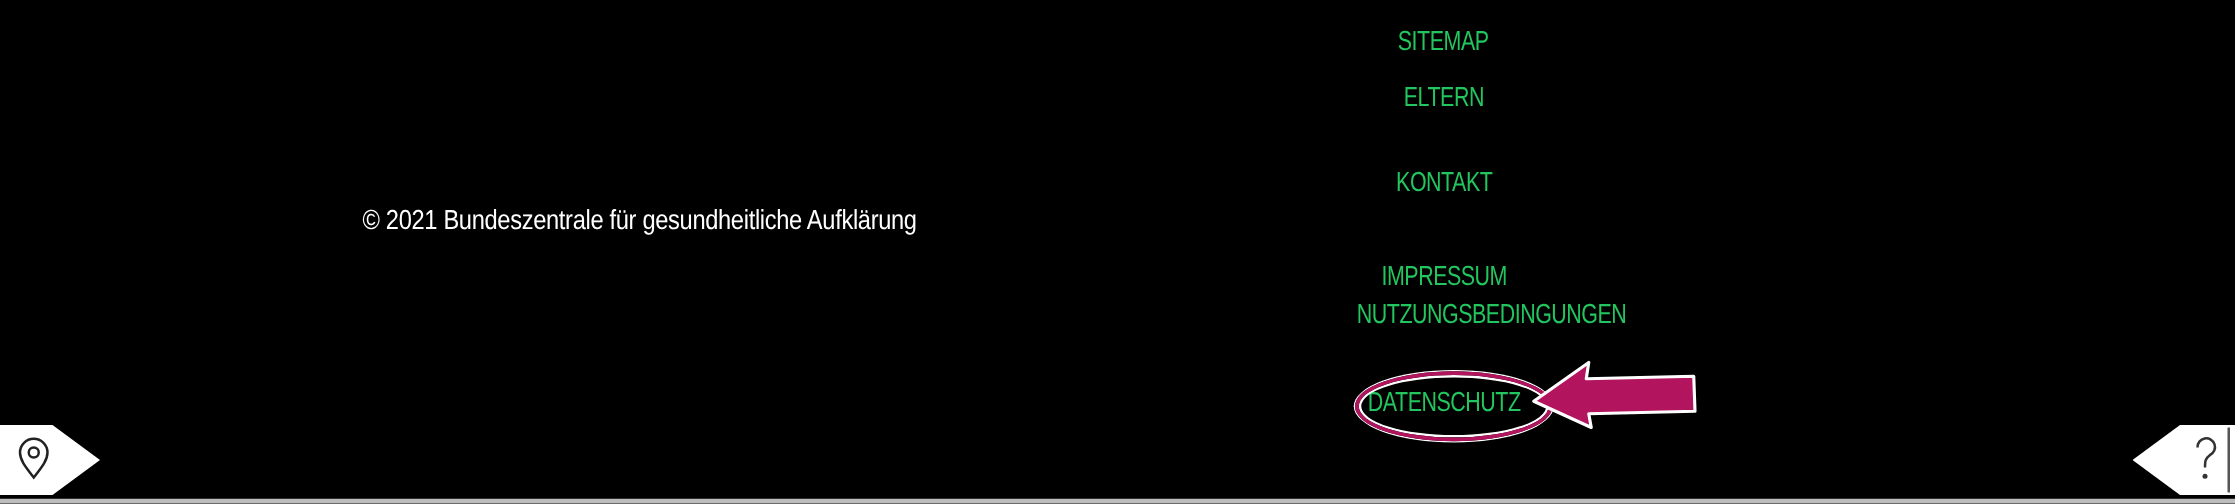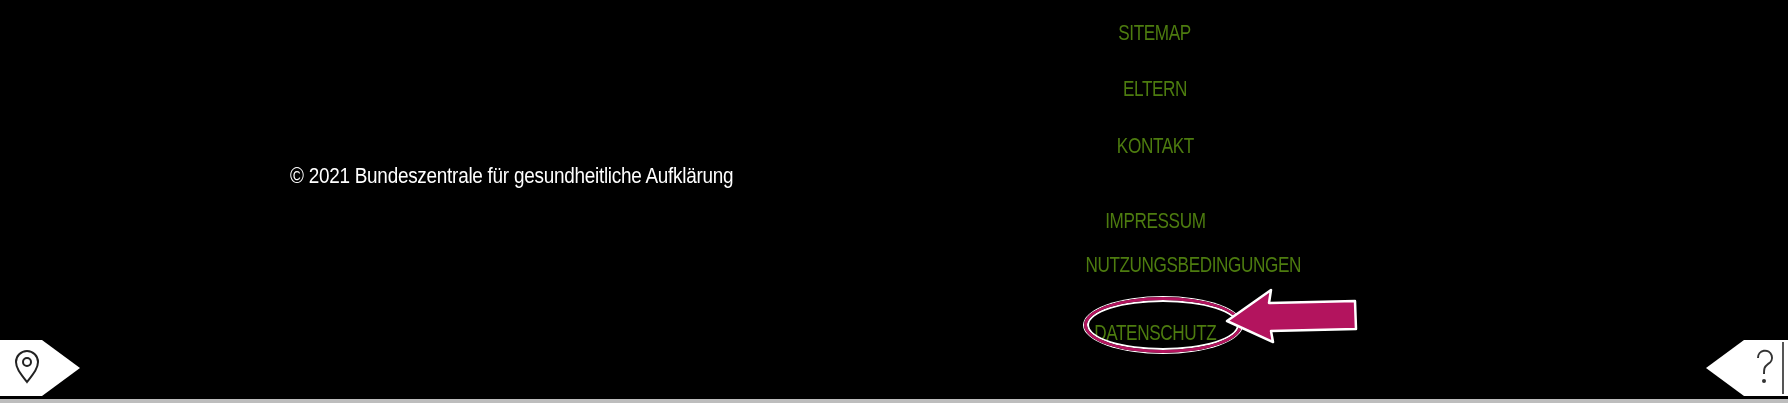--- a/index.html
+++ b/index.html
@@ -10,21 +10,21 @@
   .bottom-line { position:absolute; left:0; right:0; top:399px; height:4px; background:#bdbdbd; }
   .copyright {
     position:absolute; left:290px; top:163px; color:#ffffff;
     font-size:22px; letter-spacing:-0.3px; transform:scaleX(0.86); transform-origin:left center;
     white-space:nowrap;
   }
   .footer-nav {
     position:absolute; left:1055px; width:200px; top:20px; margin:0; padding:0; list-style:none;
   }
   .footer-nav li {
-    position:absolute; left:0; width:200px; text-align:center; color:#4d7c0f;
+    position:absolute; left:0; width:200px; text-align:center; color:#22c55e;
     font-size:22px; white-space:nowrap;
   }
   .footer-nav li span { display:inline-block; transform:scaleX(0.78); letter-spacing:-0.5px; }
   .highlight-ellipse {
     position:absolute; left:1084px; top:297px; width:152px; height:50px;
     border:3px solid #b3145e; border-radius:50%;
     box-shadow: 0 0 0 2px #ffffff inset, 0 0 0 1px #fff;
   }
   .arrow { position:absolute; left:1225px; top:288px; }
   .nav-tab {
@@ -33,25 +33,25 @@
   .tab-left { left:0; width:82px; }
   .tab-right { left:1706px; width:82px; }
 </style>
 </head>
 <body>
 
 <div class="copyright">© 2021 Bundeszentrale für gesundheitliche Aufklärung</div>
 
 <ul class="footer-nav">
   <li style="top:0px"><span>SITEMAP</span></li>
-  <li style="top:56px"><span>ELTERN</span></li>
+  <li style="top:45px"><span>ELTERN</span></li>
   <li style="top:113px"><span>KONTAKT</span></li>
   <li style="top:188px"><span>IMPRESSUM</span></li>
-  <li style="top:232px"><span>NUTZUNGSBEDINGUNGEN</span></li>
-  <li style="top:300px"><span>DATENSCHUTZ</span></li>
+  <li style="top:218px"><span>NUTZUNGSBEDINGUNGEN</span></li>
+  <li style="top:289px"><span>DATENSCHUTZ</span></li>
 </ul>
 
 <div class="highlight-ellipse"></div>
 
 <svg class="arrow" width="135" height="56" viewBox="0 0 135 56">
   <polygon points="2,33 46,2 44,15 130,13 131,41 46,43 48,54" fill="#b3145e" stroke="#ffffff" stroke-width="2.5" stroke-linejoin="round"></polygon>
 </svg>
 
 <div class="nav-tab tab-left">
   <svg width="82" height="60" viewBox="0 0 82 60">

